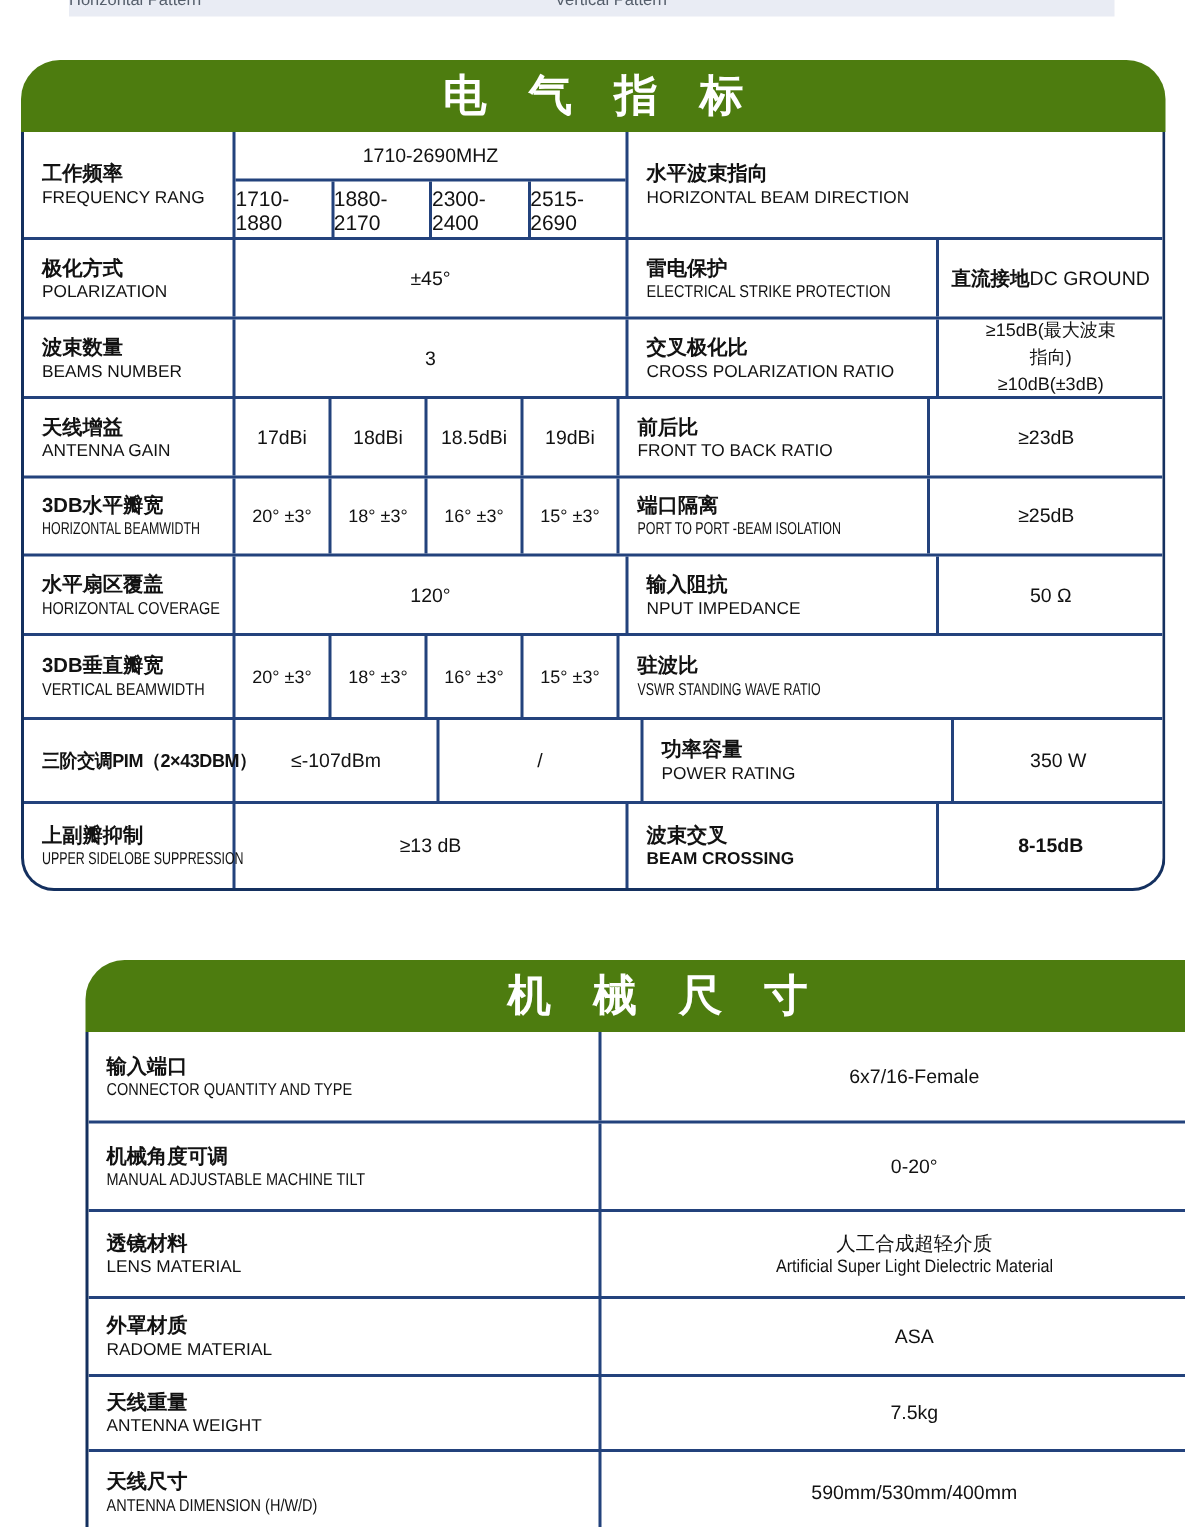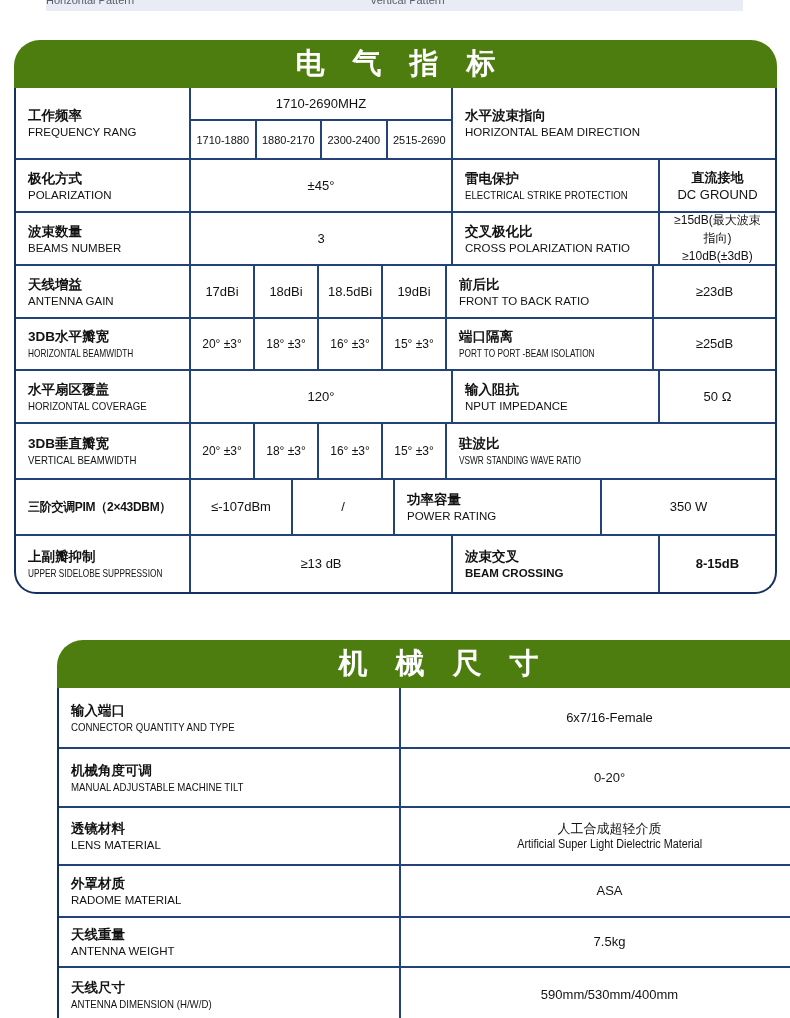--- a/index.html
+++ b/index.html
@@ -20,24 +20,24 @@
     color: #ffffff; font-size: 29px; font-weight: bold; letter-spacing: 10px; padding-left: 10px; }
   .t-body { border: 2px solid #14305f; border-top: none; background: #fff; }
   .round-bottom { border-radius: 0 0 22px 22px; overflow: hidden; }
 
   .row { display: flex; border-top: 2px solid #23427c; align-items: stretch; }
   .row.first { border-top: none; }
   .h70 { height: 70px; } .h53 { height: 53px; } .h52 { height: 52px; }
   .h56 { height: 56px; } .h58 { height: 58px; }
 
   
-  .ca  { width: 173px; border-radius: 32px; }
+  .ca  { width: 139px; border-radius: 32px; }
   .cb  { width: 64px;  border-left: 2px solid #23427c; }
   .cbm { width: 262px; border-left: 2px solid #23427c; }
-  .cb2 { width: 102px; border-left: 2px solid #23427c; }
+  .cb2 { width: 136px; border-left: 2px solid #23427c; }
   .cc  { width: 207px; border-left: 2px solid #23427c; }
   .cd  { flex: 1;      border-left: 2px solid #23427c; }
 
   .label-cell { display: flex; flex-direction: column; justify-content: center;
     padding: 4px 4px 4px 12px; }
   .zh { font-size: 13.5px; font-weight: bold; line-height: 19px; white-space: nowrap; }
   .en { font-size: 11.5px; line-height: 15px; white-space: nowrap; }
   .cond  { transform: scaleX(0.84); transform-origin: left center; }
   .cond2 { transform: scaleX(0.72); transform-origin: left center; }
 
@@ -45,21 +45,21 @@
     text-align: center; font-size: 13px; line-height: 16px; }
   .val.bold { font-weight: bold; }
   .small { font-size: 12px; line-height: 15px; }
 
   
   .freq-b { display: flex; flex-direction: column; }
   .freq-top { height: 33px; border-bottom: 2px solid #23427c;
     display: flex; align-items: center; justify-content: center; font-size: 13px; }
   .freq-bands { flex: 1; display: flex; }
   .freq-band { width: 64px; display: flex; align-items: center; justify-content: center;
-    font-size: 11px; }
+    font-size: 14px; }
   .freq-band + .freq-band { border-left: 2px solid #23427c; width: 66px; }
 
   .pim-label { justify-content: center; }
   .pim-label .zh { font-size: 12.5px; letter-spacing: -0.3px; transform: scaleX(0.96); transform-origin: left center; }
 
   
   .m-body { height: 358px; overflow: hidden; }
   .m-label { width: 340px; }
   .m-val { flex: 1; border-left: 2px solid #23427c; flex-direction: column; }
   .h59 { height: 59px; } .h50 { height: 50px; } .h55 { height: 55px; } .h60 { height: 60px; }
@@ -105,21 +105,21 @@
       <div class="row h53">
         <div class="ca label-cell">
           <span class="zh">极化方式</span>
           <span class="en">POLARIZATION</span>
         </div>
         <div class="cbm val">±45°</div>
         <div class="cc label-cell">
           <span class="zh">雷电保护</span>
           <span class="en cond">ELECTRICAL STRIKE PROTECTION</span>
         </div>
-        <div class="cd val" style="flex-direction:column;">
+        <div class="cd val" style="flex-direction:row;">
           <span class="zh" style="font-size:13px;">直流接地</span>
           <span>DC GROUND</span>
         </div>
       </div>
 
       <div class="row h53">
         <div class="ca label-cell">
           <span class="zh">波束数量</span>
           <span class="en">BEAMS NUMBER</span>
         </div>

